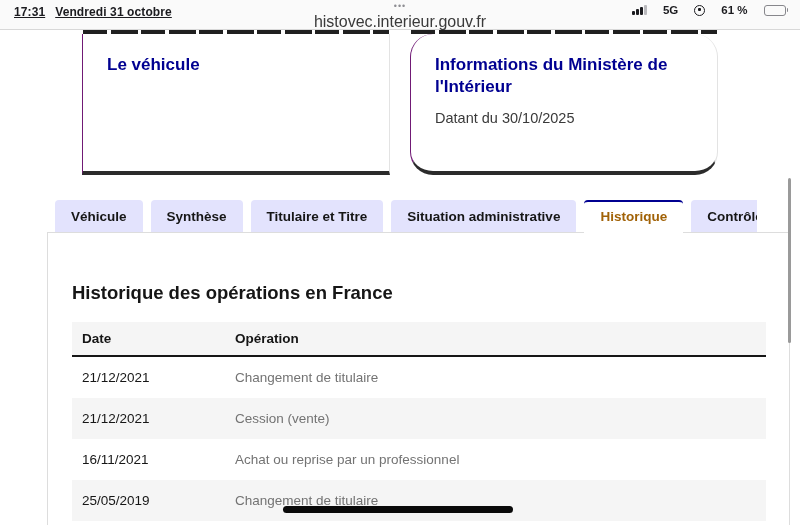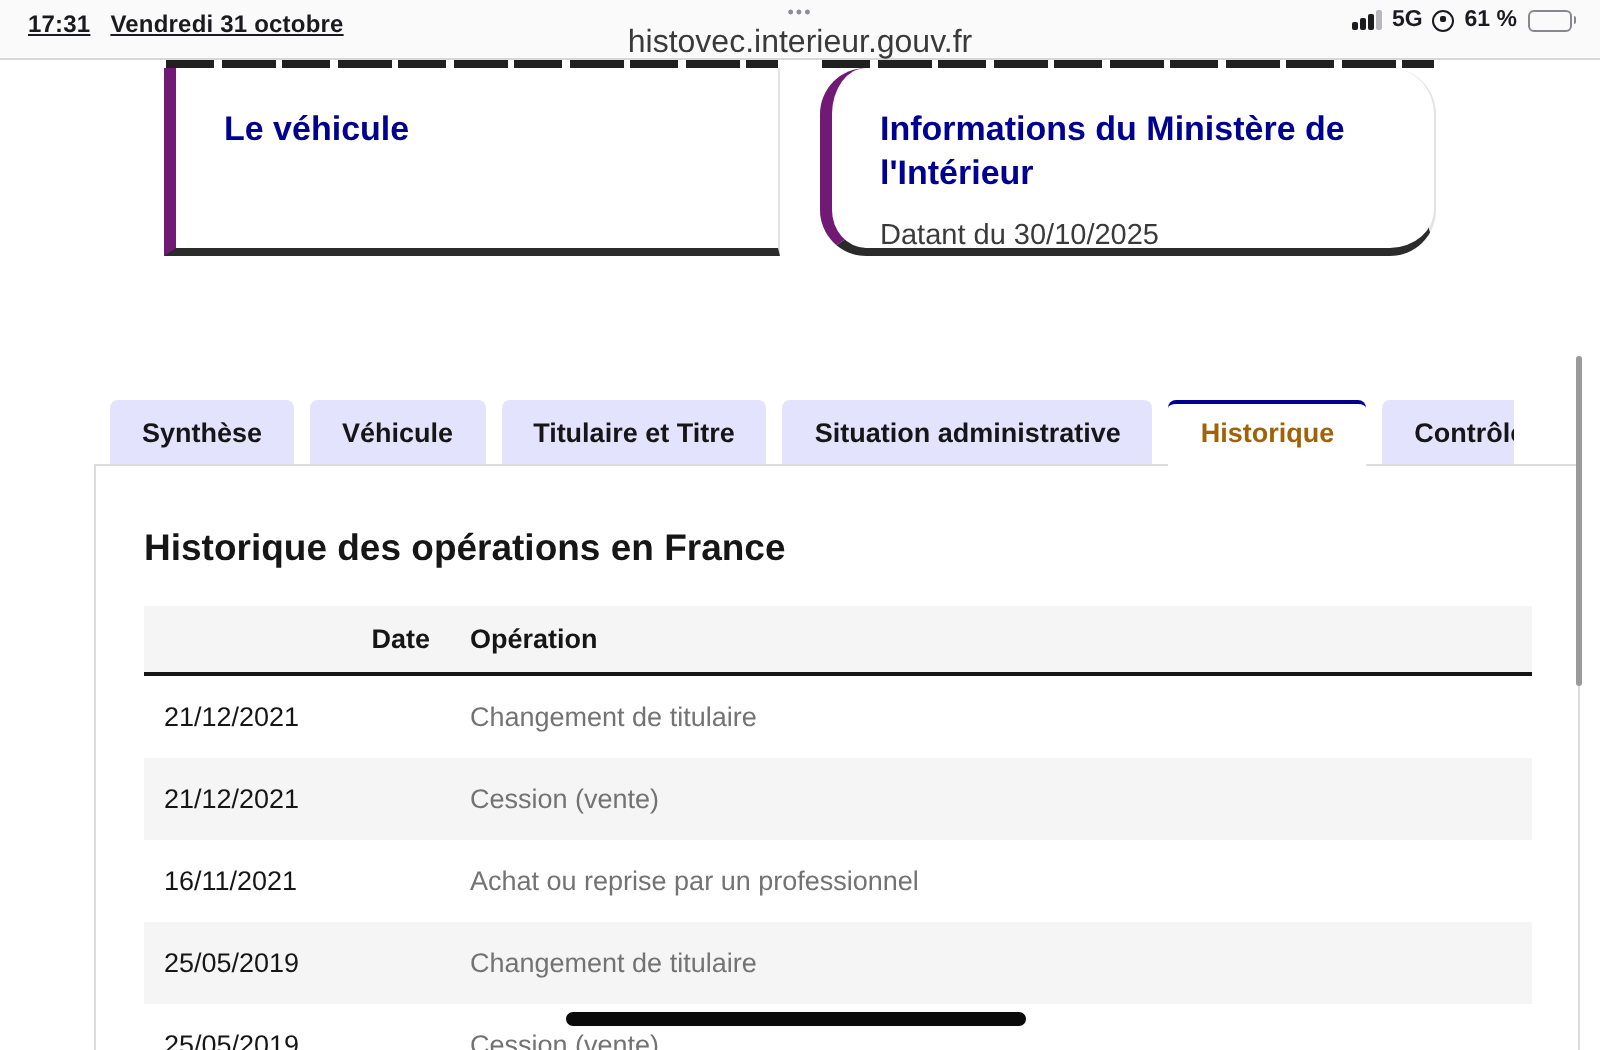--- a/index.html
+++ b/index.html
@@ -13,21 +13,21 @@
   
   .top-header {
     position:absolute; top:0; left:0; width:800px; height:30px;
     background:#fafafa; border-bottom:1px solid #d8d8d8;
   }
   .status-left {
     position:absolute; top:5px; left:14px; display:flex; gap:10px;
     font-size:12px; font-weight:700; color:#1b1b1f; letter-spacing:.1px;text-decoration:underline;
   }
   .status-right {
-    position:absolute; top:4px; right:12px; display:flex; align-items:center; gap:5px;
+    position:absolute; top:4px; right:12px; display:flex; align-items:center; gap:16px;
     font-size:11.5px; font-weight:600; color:#1b1b1f;
   }
   .sig { display:flex; align-items:flex-end; gap:1.5px; height:10px; }
   .sig i { display:block; width:2.5px; background:#1b1b1f; border-radius:1px; }
   .sig i:nth-child(1){height:4px;} .sig i:nth-child(2){height:6px;}
   .sig i:nth-child(3){height:8px;} .sig i:nth-child(4){height:10px; background:#b9b9bd;}
   .lockicon {
     width:11px; height:11px; border:1.5px solid #1b1b1f; border-radius:50%;
     position:relative; display:inline-block;
   }
@@ -52,22 +52,22 @@
   
   .remnant {
     position:absolute; top:30px; height:4px;
     background:repeating-linear-gradient(90deg,#202020 0 24px, transparent 24px 28px, #202020 28px 55px, transparent 55px 58px);
   }
   .remnant.r1 { left:83px; width:306px; }
   .remnant.r2 { left:411px; width:306px; }
 
   
   .card {
-    position:absolute; top:34px; height:94px; background:#fff;
-    border-left:6px solid #701a75; border-right:1px solid #e3e3e3;
+    position:absolute; top:34px; height:141px; background:#fff;
+    border-left:1px solid #701a75; border-right:1px solid #e3e3e3;
     border-bottom:4px solid #2b2b2b; padding:20px 24px 0;
   }
   .card.c1 { left:82px; width:308px; }
   .card.c2 { left:410px; width:308px;border-radius:23px; }
   .card-title { color:#000091; font-weight:700; font-size:17px; line-height:1.3; margin-bottom:12px; }
   .card-body  { color:#3a3a3a; font-size:14.5px; }
 
   
   .tabs-clip {
     position:absolute; left:55px; top:200px; width:702px; height:34px;
@@ -82,28 +82,28 @@
   .tab.active {
     background:#ffffff; color:#a16207;
     border-top:2px solid #000091; padding-top:7px; height:35px; position:relative; z-index:3;
   }
 
   
   .panel {
     position:absolute; left:47px; top:232px; width:743px; height:293px;
     background:#fff; border:1px solid #dddddd; border-bottom:none; z-index:1;
   }
-  .panel-title { margin:30px 24px 18px; font-size:18.5px; font-weight:700; color:#161616; }
+  .panel-title { margin:49px 24px 18px; font-size:18.5px; font-weight:700; color:#161616; }
 
   table.ops { border-collapse:collapse; margin:0 24px; width:694px; font-size:13.5px; }
   table.ops th {
     text-align:left; font-weight:700; color:#161616; background:#f5f5f5;
     padding:9px 10px; border-bottom:2px solid #161616;
   }
-  table.ops th.col-date { width:153px;text-align:right; }
+  table.ops th.col-date { width:153px; }
   table.ops td { padding:13px 10px; color:#161616; }
   table.ops tbody tr:nth-child(even) td { background:#f5f5f5; }
   td .op-link { color:#737373; text-decoration:none; cursor:pointer; }
 
   
   .scrollbar {
     position:absolute; right:9px; top:178px; width:3px; height:165px;
     background:#9a9a9a; border-radius:2px; z-index:5;
   }
   .home-indicator {
@@ -148,23 +148,23 @@
 <div class="card c1">
   <div class="card-title">Le véhicule</div>
 </div>
 <div class="card c2">
   <div class="card-title">Informations du Ministère de l'Intérieur</div>
   <div class="card-body">Datant du 30/10/2025</div>
 </div>
 
 <div class="tabs-clip">
   <div class="tabs-row" id="tabs-row">
+  <div class="tab">Véhicule</div>
+
   <div class="tab">Synthèse</div>
-
-  <div class="tab">Véhicule</div>
 
   <div class="tab">Titulaire et Titre</div>
 
   <div class="tab">Situation administrative</div>
 
   <div class="tab active">Historique</div>
 
   <div class="tab">Contrôles techniques</div>
 
 </div>

